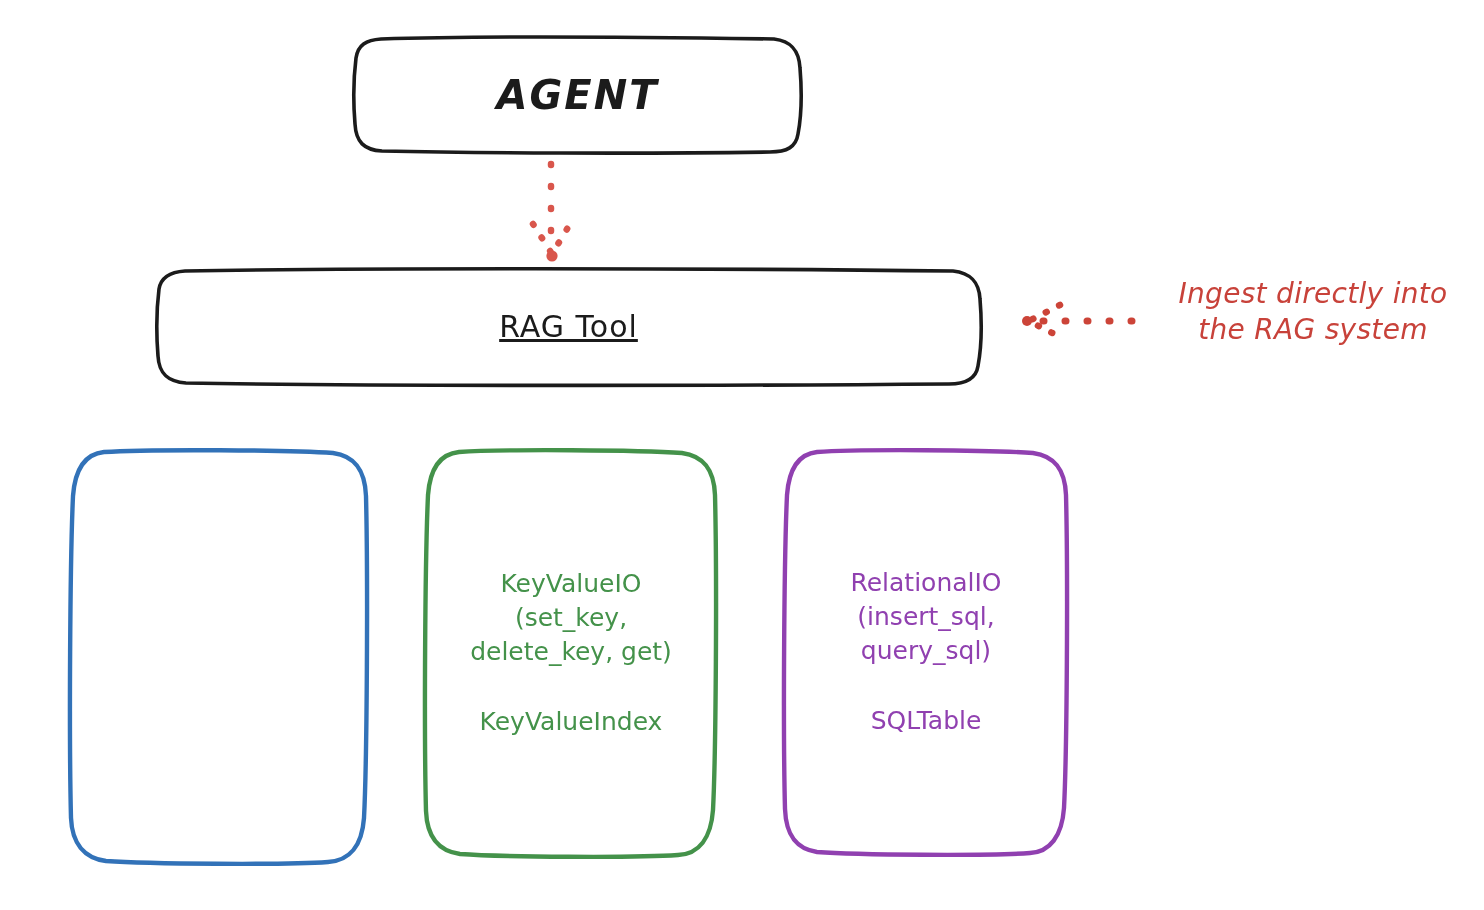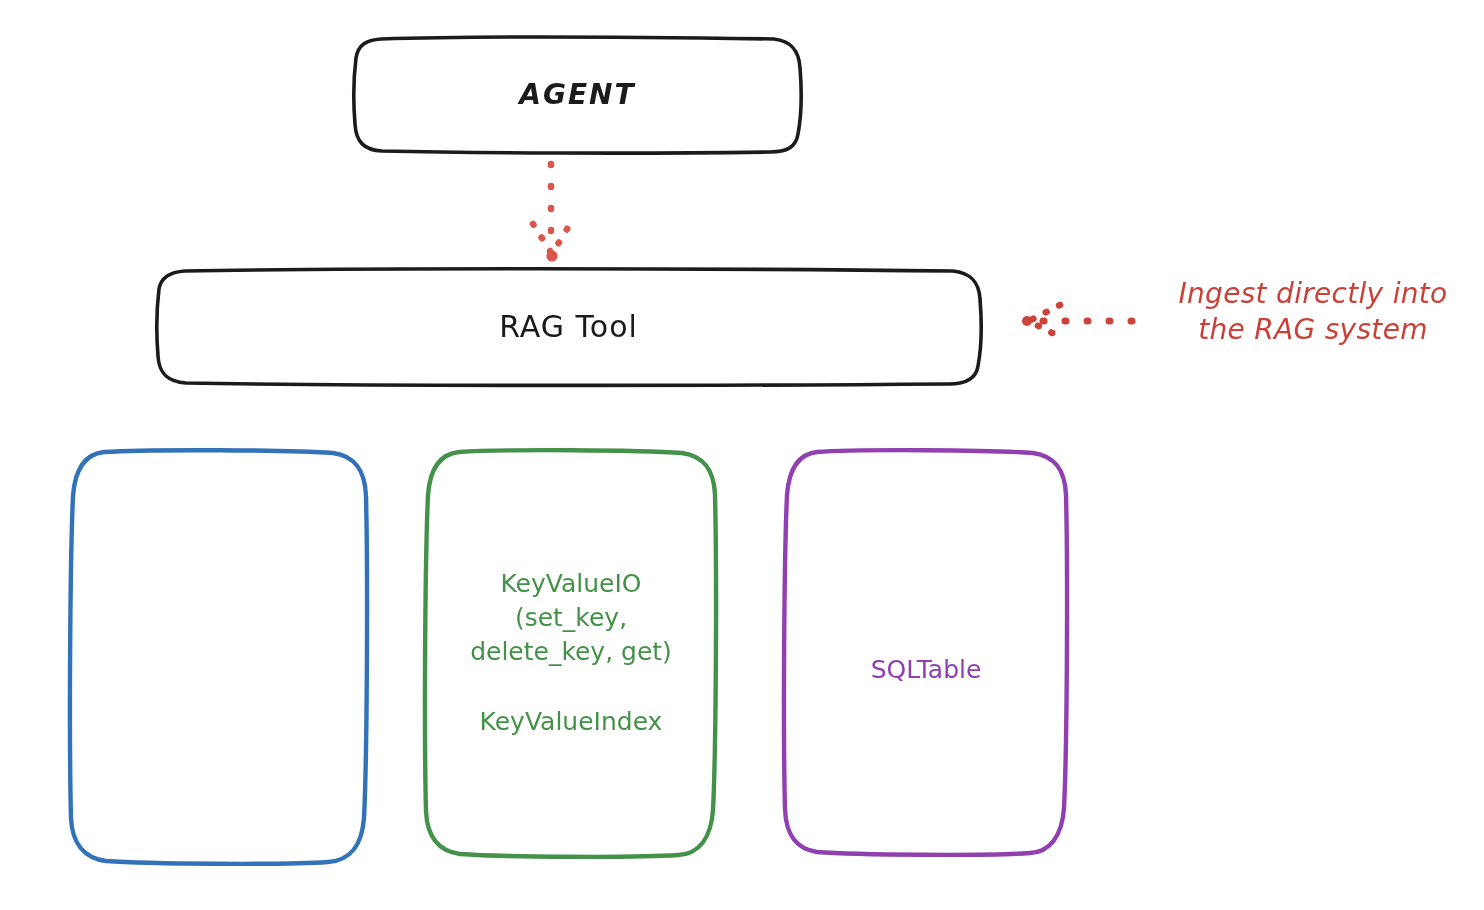--- a/index.html
+++ b/index.html
@@ -40,37 +40,38 @@
   #agent-box {
     left: 355px;
     top: 38px;
     width: 445px;
     height: 114px;
   }
   #agent-box .node-label {
     font-family: "DejaVu Sans", sans-serif;
     font-style: italic;
     font-weight: bold;
-    font-size: 28px;
+    font-size: 40px;
     letter-spacing: 2px;
     color: #1b1b1b;
   }
 
   
   #ragtool-box {
     left: 157px;
     top: 270px;
     width: 823px;
     height: 113px;
   }
   #ragtool-box .node-label {
     font-family: "DejaVu Sans", sans-serif;
     font-size: 30px;
     letter-spacing: 1px;
     color: #1b1b1b;
+    text-decoration: underline;
   }
 
   
   #vector-box {
     left: 70px;
     top: 450px;
     width: 296px;
     height: 413px;
   }
   #keyvalue-box {
@@ -201,18 +202,21 @@
   <div class="store-label">
     <span>KeyValueIO
 (set_key,
 delete_key, get)</span>
     <span class="secondary">KeyValueIndex</span>
   </div>
 </div>
 
 <div class="node-box" id="relational-box">
   <div class="store-label">
+    <span>RelationalIO
+(insert_sql,
+query_sql)</span>
     <span class="secondary">SQLTable</span>
   </div>
 </div>
 
 <div id="ingest-note">Ingest directly into
 the RAG system</div>
 
 </body></html>

